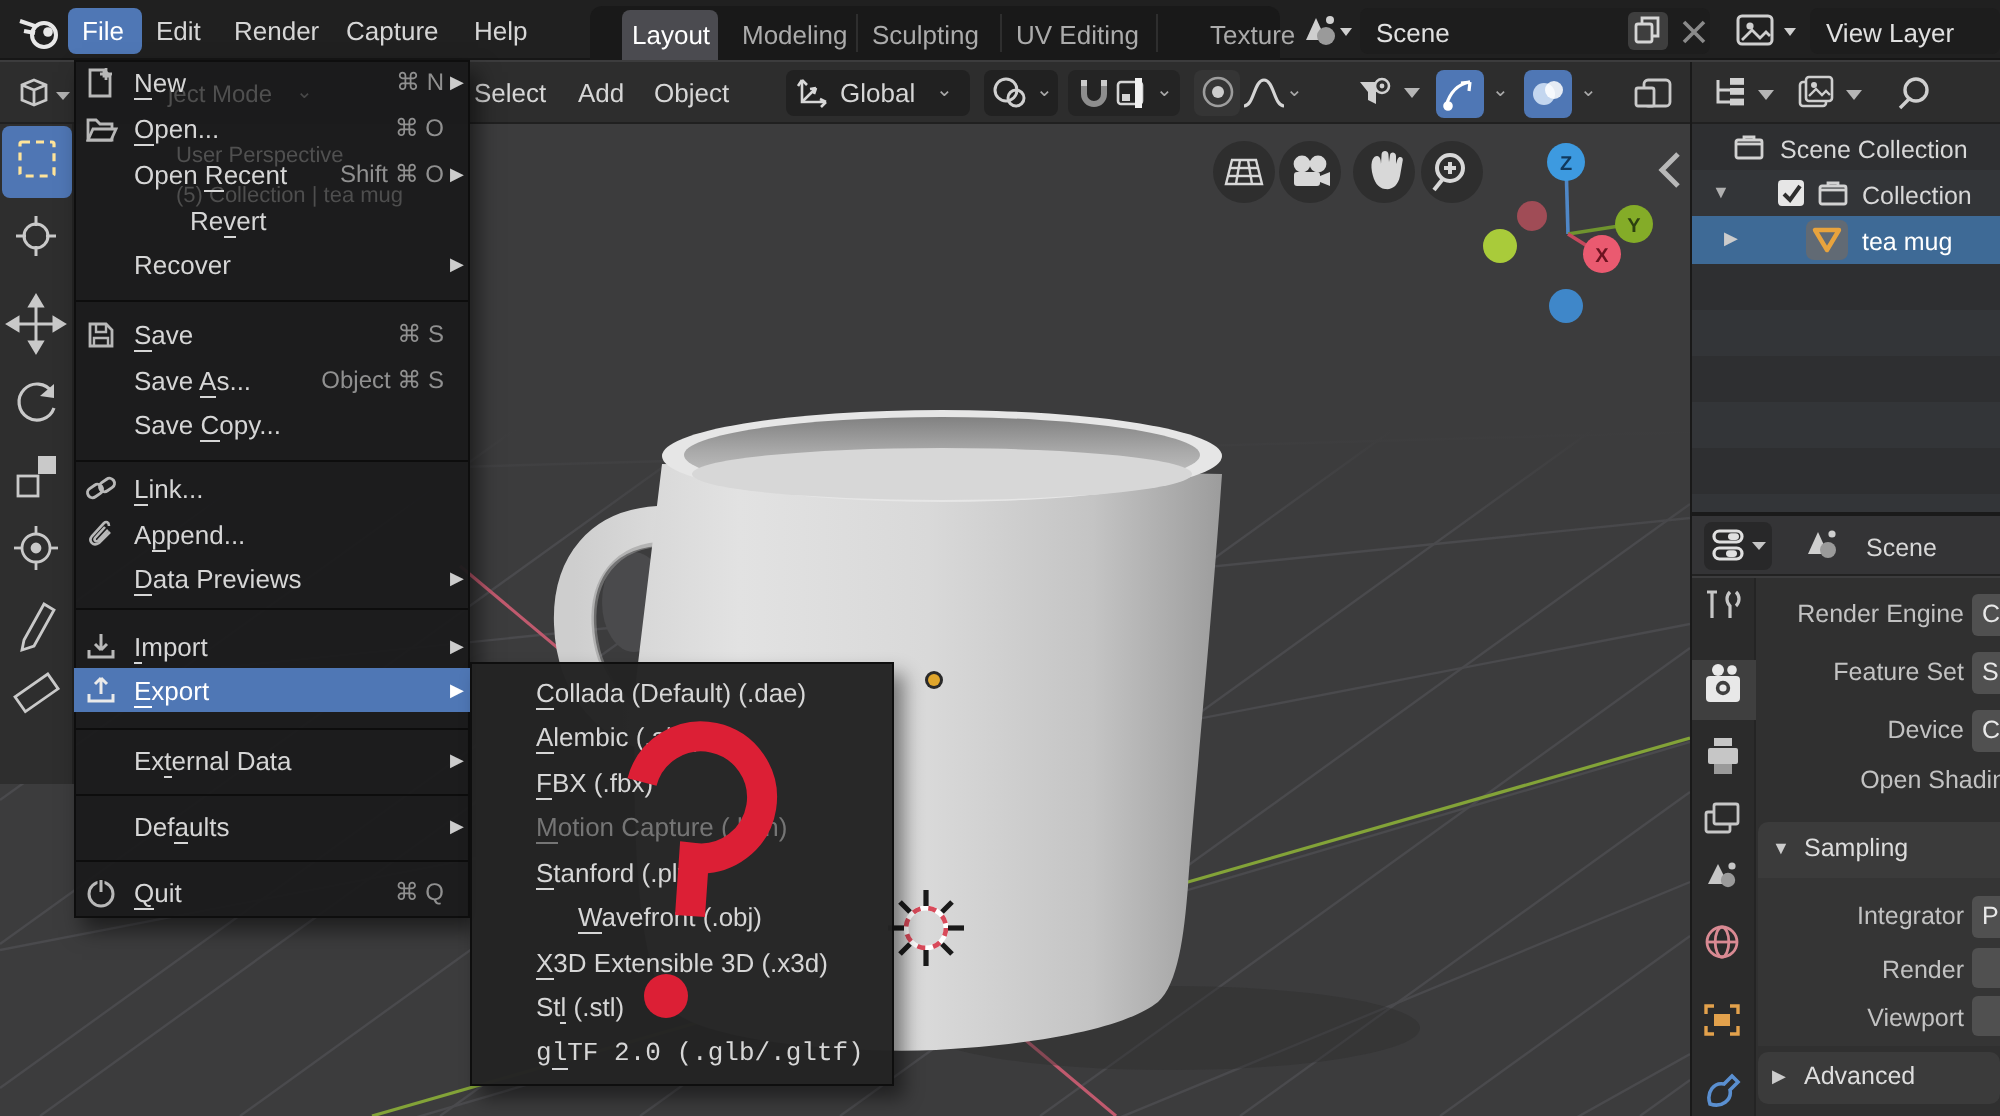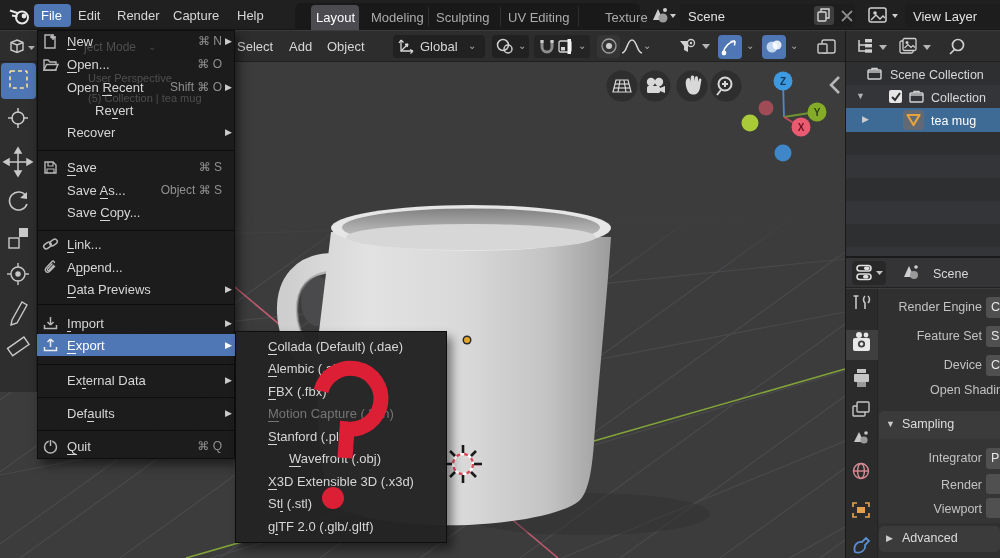--- a/index.html
+++ b/index.html
@@ -582,18 +582,18 @@
 <div class="abs" id="submenu" style="left:235px;top:331px;width:212px;height:212px;background:rgba(36,36,36,0.98);border:1px solid #0e0e0e;box-shadow:5px 6px 9px rgba(0,0,0,0.45);"></div>
 
 <div class="txt" style="left:268px;top:340px;"><u>C</u>ollada (Default) (.dae)</div>
 <div class="txt" style="left:268px;top:362px;"><u>A</u>lembic (.abc)</div>
 <div class="txt" style="left:268px;top:385px;"><u>F</u>BX (.fbx)</div>
 <div class="txt" style="left:268px;top:407px;color:#757575;"><u>M</u>otion Capture (.bvh)</div>
 <div class="txt" style="left:268px;top:430px;"><u>S</u>tanford (.ply)</div>
 <div class="txt" style="left:268px;top:452px;margin-left:21px;"><u>W</u>avefront (.obj)</div>
 <div class="txt" style="left:268px;top:475px;"><u>X</u>3D Extensible 3D (.x3d)</div>
 <div class="txt" style="left:268px;top:497px;">St<u>l</u> (.stl)</div>
-<div class="txt" style="left:268px;top:520px;">g<u>l</u>TF 2.0 (.glb/.gltf)</div>
+<div class="txt" style="left:268px;top:520px;font-family:Liberation Mono, monospace;">g<u>l</u>TF 2.0 (.glb/.gltf)</div>
 
 <svg class="abs" style="left:290px;top:350px;" width="120" height="175" viewBox="0 0 120 175">
   <path d="M 31 41 A 30.5 30.5 0 1 1 57 79 L 55 108" fill="none" stroke="#dc1f35" stroke-width="15"></path>
   <circle cx="43" cy="148" r="11" fill="#dc1f35"></circle>
 </svg>
 
 </body></html>

